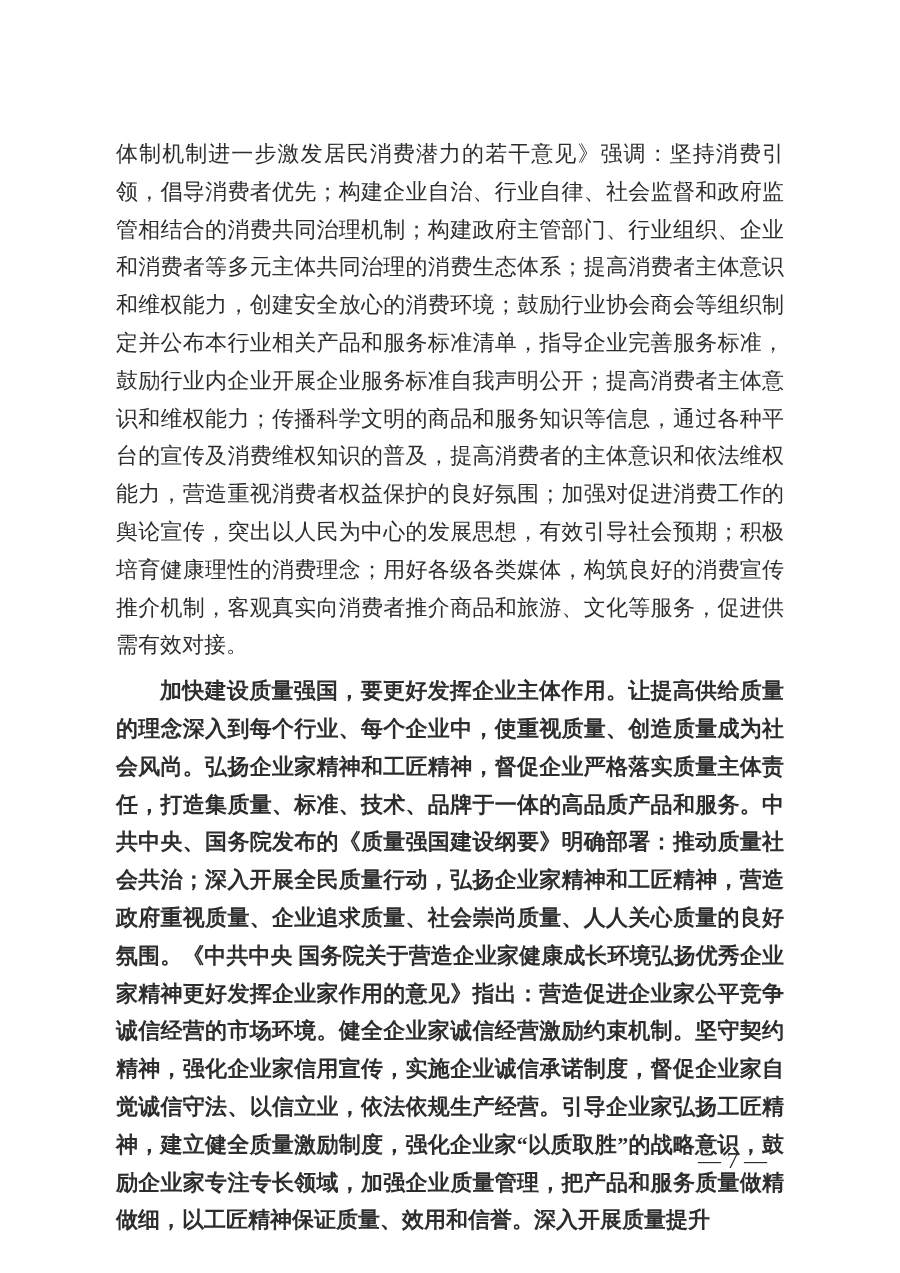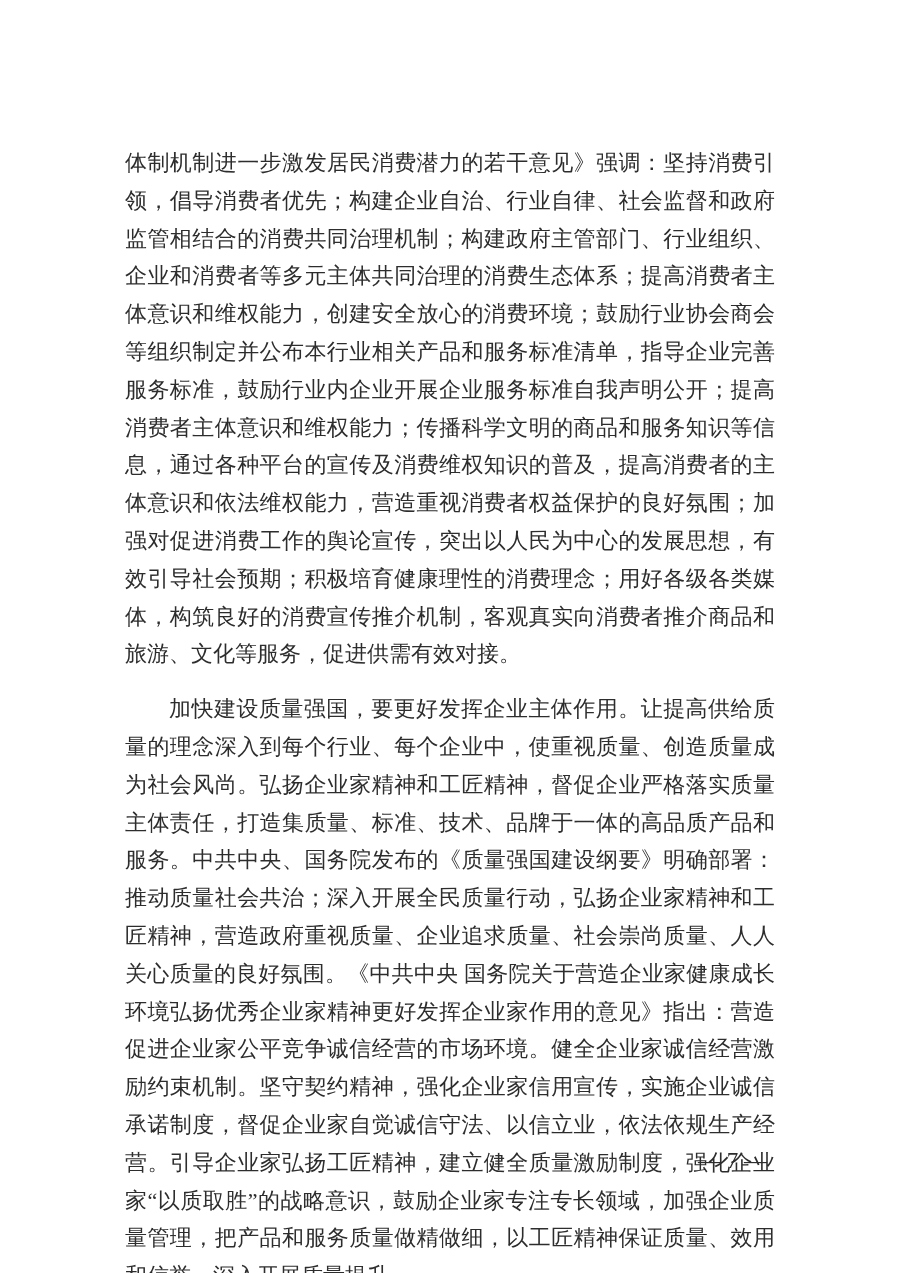--- a/index.html
+++ b/index.html
@@ -25,27 +25,28 @@
     top: 127px;
     width: 684px;
     color: #2d2d2d;
     font-size: 22px;
     line-height: 37.8px;
     text-align: justify;
     text-justify: inter-ideograph;
     letter-spacing: 0;
   }
   .para {
-    margin: 17px;
+    margin: 8px;
     padding: 0;
     word-break: normal;
     overflow-wrap: break-word;
   }
   .para.indent {
     text-indent: 2em;
+    font-weight: bold;
   }
   .page-footer {
     position: absolute;
     left: 108px;
     top: 1146px;
     width: 684px;
     box-sizing: border-box;
     padding-right: 25px;
     text-align: right;
     color: #2d2d2d;

